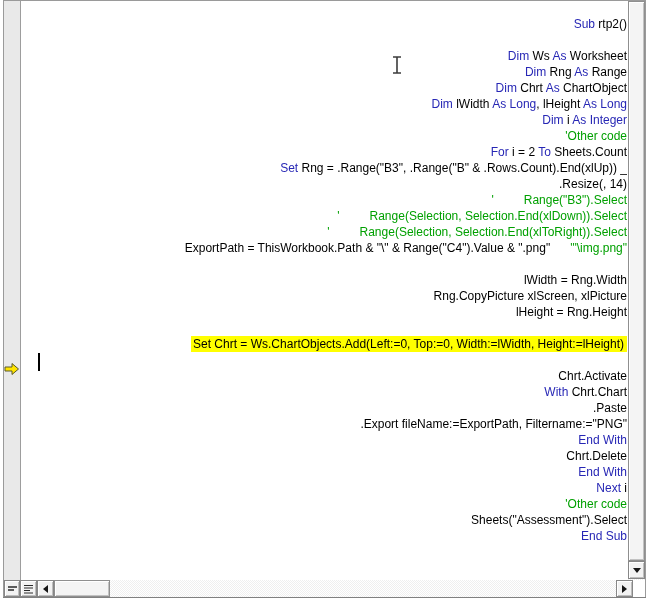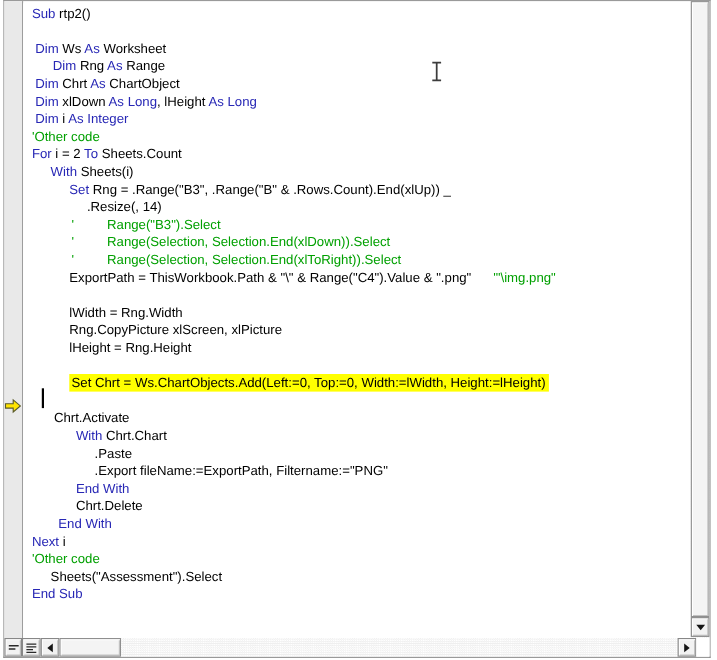--- a/index.html
+++ b/index.html
@@ -11,21 +11,21 @@
   }
   .abs{position:absolute;}
   
   .border-top{left:3px;top:0;width:643px;height:1px;background:#9a9a9a;}
   .border-left{left:3px;top:0;width:1px;height:598px;background:#9a9a9a;}
   .border-right{left:645px;top:0;width:1px;height:598px;background:#9a9a9a;}
   .border-bottom{left:3px;top:597px;width:643px;height:1px;background:#808080;}
   
   .margin-bar{left:4px;top:1px;width:16px;height:579px;background:#e9e9e9;border-right:1px solid #9d9d9d;}
   
-  .code-area{left:21px;top:3px;width:606px;height:579px;background:#fff;overflow:hidden;padding-top:1px;}
+  .code-area{left:21px;top:15px;width:606px;height:579px;background:#fff;overflow:hidden;padding-top:1px;text-align:right;}
   .code-line{height:16px;white-space:pre;color:var(--txt);}
   .seg-keyword{color:var(--kw);}
   .seg-comment{color:var(--cm);}
   .seg-normal{color:var(--txt);}
   .hl-band{background:var(--hlbg);color:#000;padding:1px 3px 1px 2px;}
   
   .exec-arrow{left:4px;top:361px;width:16px;height:16px;}
   
   .caret{left:38px;top:353px;width:2px;height:18px;background:#000;}
   
@@ -59,25 +59,24 @@
   <div class="abs border-bottom"></div>
 
   <div class="abs margin-bar"></div>
 
   <div class="abs code-area">
       <div class="code-line" style="padding-left: 8px;"><span class="seg-keyword">Sub</span><span class="seg-normal"> rtp2()</span></div>
       <div class="code-line" style="padding-left: 8px;"></div>
       <div class="code-line" style="padding-left: 11px;"><span class="seg-keyword">Dim</span><span class="seg-normal"> Ws </span><span class="seg-keyword">As</span><span class="seg-normal"> Worksheet</span></div>
       <div class="code-line" style="padding-left: 27px;"><span class="seg-keyword">Dim</span><span class="seg-normal"> Rng </span><span class="seg-keyword">As</span><span class="seg-normal"> Range</span></div>
       <div class="code-line" style="padding-left: 11px;"><span class="seg-keyword">Dim</span><span class="seg-normal"> Chrt </span><span class="seg-keyword">As</span><span class="seg-normal"> ChartObject</span></div>
-      <div class="code-line" style="padding-left: 11px;"><span class="seg-keyword">Dim</span><span class="seg-normal"> xlDown </span><span class="seg-keyword">As</span><span class="seg-normal"> </span><span class="seg-keyword">Long</span><span class="seg-normal">, lHeight </span><span class="seg-keyword">As</span><span class="seg-normal"> </span><span class="seg-keyword">Long</span></div>
+      <div class="code-line" style="padding-left: 11px;"><span class="seg-keyword">Dim</span><span class="seg-normal"> lWidth </span><span class="seg-keyword">As</span><span class="seg-normal"> </span><span class="seg-keyword">Long</span><span class="seg-normal">, lHeight </span><span class="seg-keyword">As</span><span class="seg-normal"> </span><span class="seg-keyword">Long</span></div>
       <div class="code-line" style="padding-left: 11px;"><span class="seg-keyword">Dim</span><span class="seg-normal"> i </span><span class="seg-keyword">As</span><span class="seg-normal"> </span><span class="seg-keyword">Integer</span></div>
       <div class="code-line" style="padding-left: 8px;"><span class="seg-comment">'Other code</span></div>
       <div class="code-line" style="padding-left: 8px;"><span class="seg-keyword">For</span><span class="seg-normal"> i = 2 </span><span class="seg-keyword">To</span><span class="seg-normal"> Sheets.Count</span></div>
-      <div class="code-line" style="padding-left: 25px;"><span class="seg-keyword">With</span><span class="seg-normal"> Sheets(i)</span></div>
       <div class="code-line" style="padding-left: 42px;"><span class="seg-keyword">Set</span><span class="seg-normal"> Rng = .Range("B3", .Range("B" &amp; .Rows.Count).End(xlUp)) _</span></div>
       <div class="code-line" style="padding-left: 58px;"><span class="seg-normal">.Resize(, 14)</span></div>
       <div class="code-line" style="padding-left: 44px;"><span class="seg-comment">'         Range("B3").Select</span></div>
       <div class="code-line" style="padding-left: 44px;"><span class="seg-comment">'         Range(Selection, Selection.End(xlDown)).Select</span></div>
       <div class="code-line" style="padding-left: 44px;"><span class="seg-comment">'         Range(Selection, Selection.End(xlToRight)).Select</span></div>
       <div class="code-line" style="padding-left: 42px;"><span class="seg-normal">ExportPath = ThisWorkbook.Path &amp; "\" &amp; Range("C4").Value &amp; ".png"</span><span class="seg-comment">      '"\img.png"</span></div>
       <div class="code-line" style="padding-left: 42px;"></div>
       <div class="code-line" style="padding-left: 42px;"><span class="seg-normal">lWidth = Rng.Width</span></div>
       <div class="code-line" style="padding-left: 42px;"><span class="seg-normal">Rng.CopyPicture xlScreen, xlPicture</span></div>
       <div class="code-line" style="padding-left: 42px;"><span class="seg-normal">lHeight = Rng.Height</span></div>

